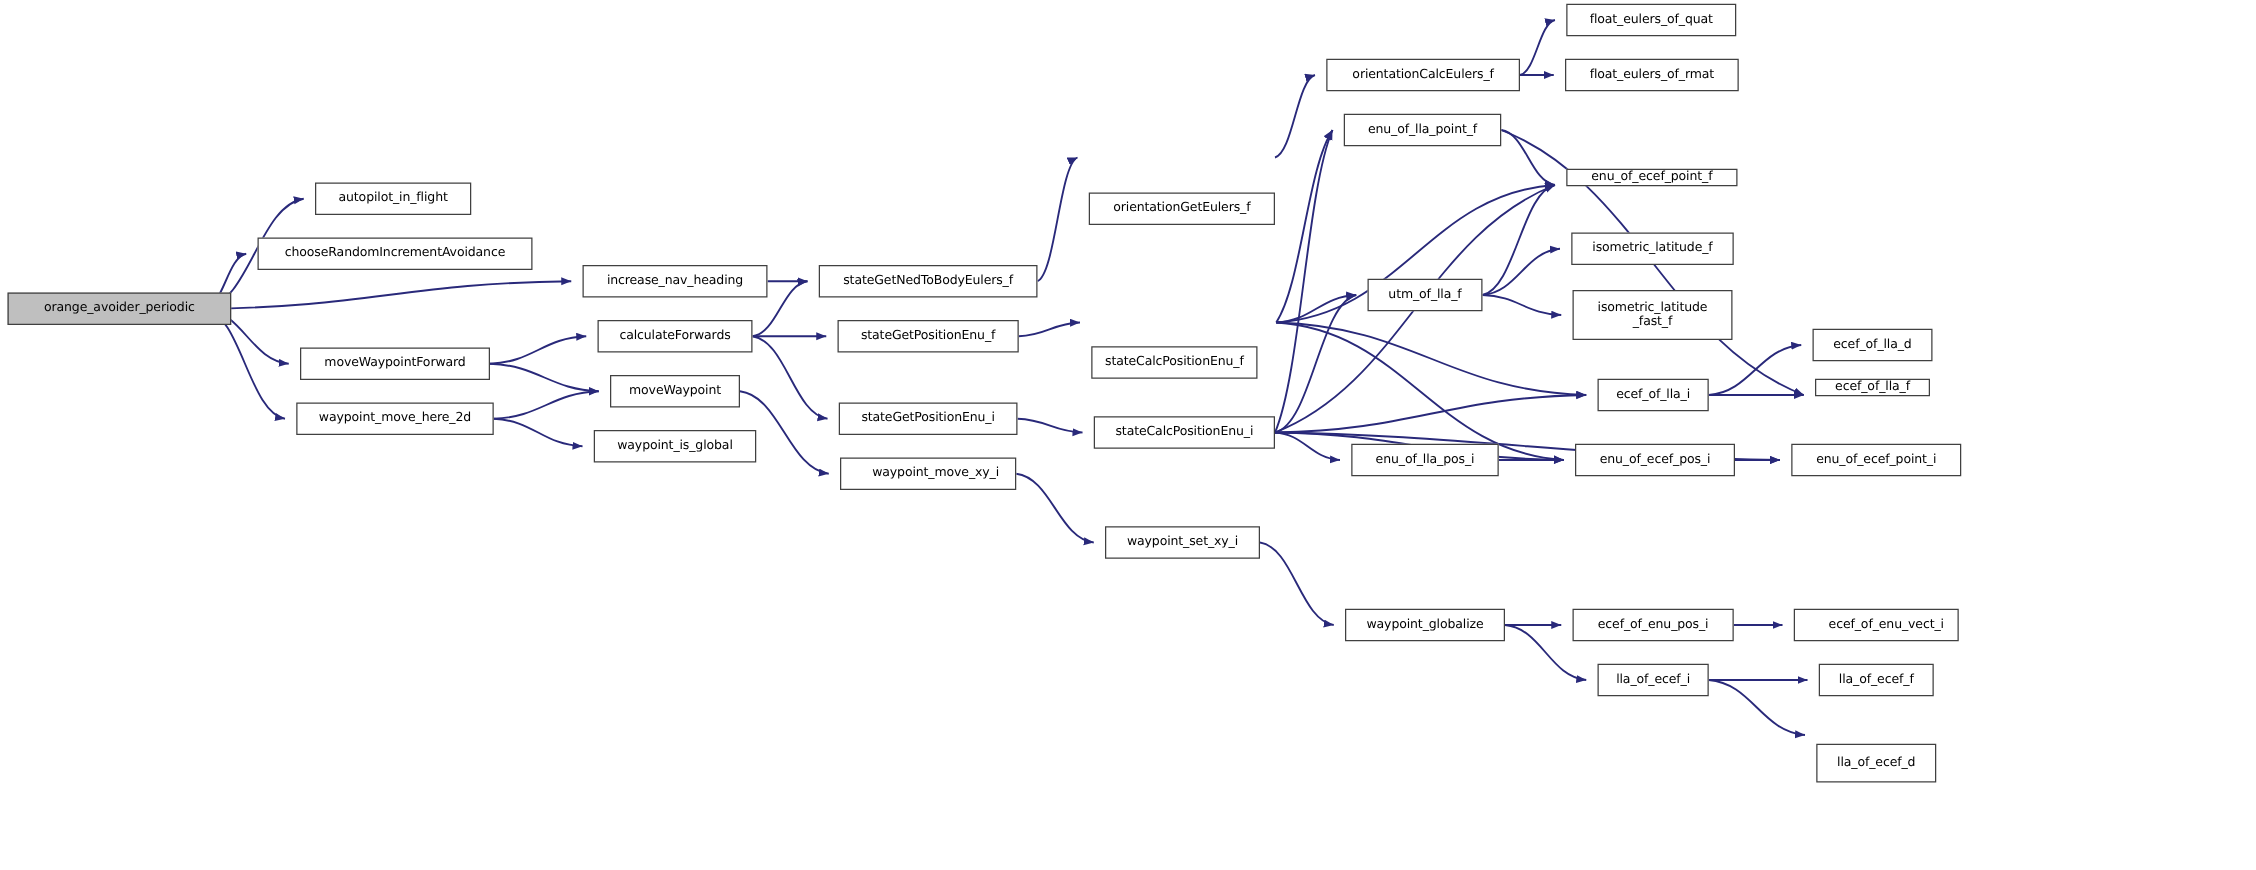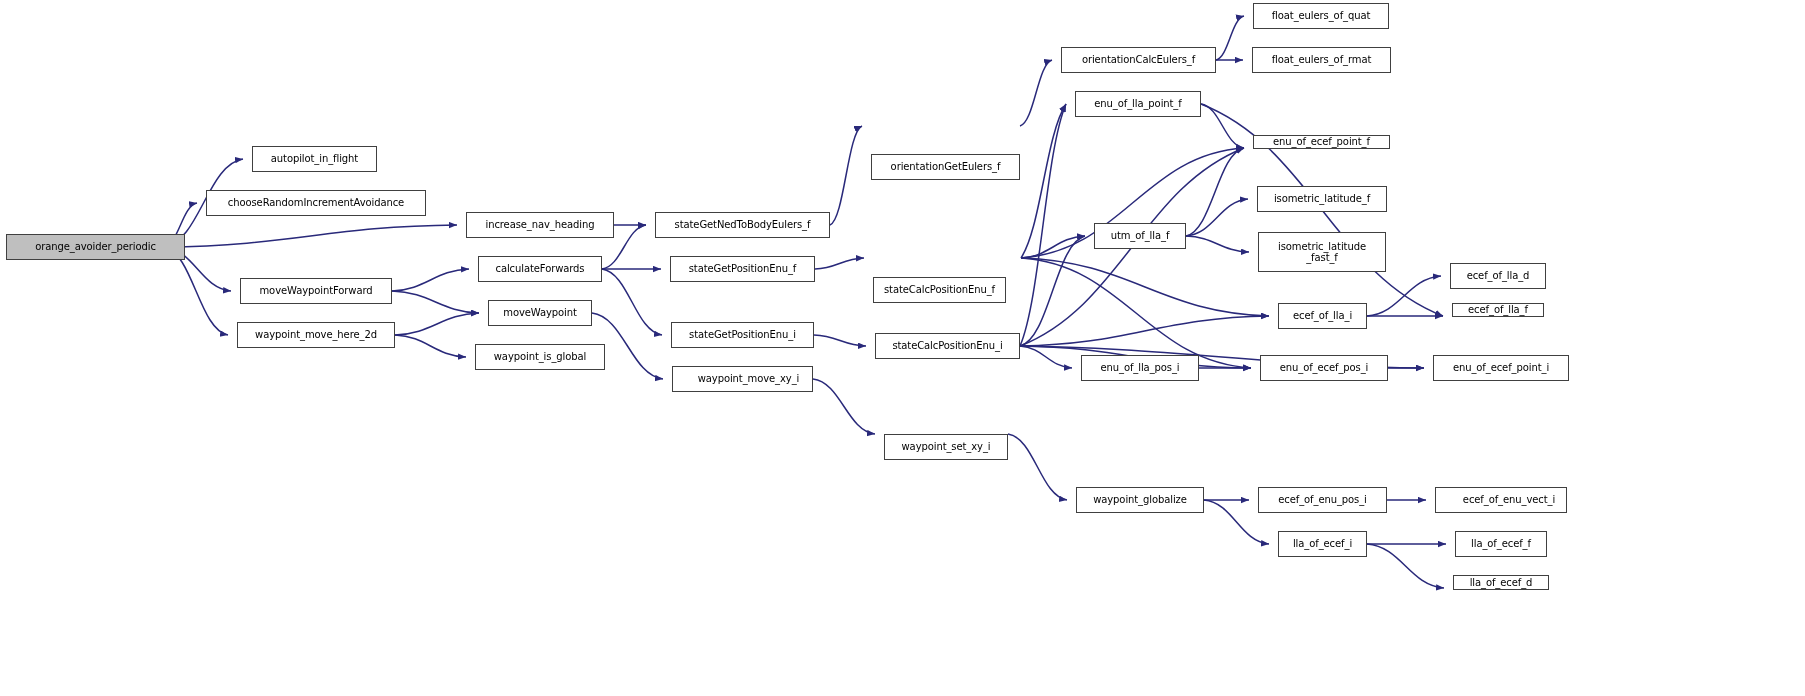--- a/index.html
+++ b/index.html
@@ -115,36 +115,36 @@
       <div class="node" style="left: 478px; top: 256px; width: 124px; height: 26px;">calculateForwards</div>
       <div class="node" style="left: 488px; top: 300px; width: 104px; height: 26px; text-align: center;">moveWaypoint</div>
       <div class="node" style="left: 475px; top: 344px; width: 130px; height: 26px;">waypoint_is_global</div>
       <div class="node" style="left: 655px; top: 212px; width: 175px; height: 26px;">stateGetNedToBodyEulers_f</div>
       <div class="node" style="left: 670px; top: 256px; width: 145px; height: 26px;">stateGetPositionEnu_f</div>
       <div class="node" style="left: 671px; top: 322px; width: 143px; height: 26px;">stateGetPositionEnu_i</div>
       <div class="node" style="left: 672px; top: 366px; width: 141px; height: 26px; padding-left: 12px;">waypoint_move_xy_i</div>
       <div class="node" style="left: 871px; top: 113px; width: 149px; height: 26px; margin-top: 41px;">orientationGetEulers_f</div>
       <div class="node" style="left: 873px; top: 245px; width: 133px; height: 26px; margin-top: 32px;">stateCalcPositionEnu_f</div>
       <div class="node" style="left: 875px; top: 333px; width: 145px; height: 26px;">stateCalcPositionEnu_i</div>
-      <div class="node" style="left: 884px; top: 421px; width: 124px; height: 26px; margin-top: 13px;">waypoint_set_xy_i</div>
+      <div class="node" style="left: 884px; top: 421px; width: 124px; height: 26px;">waypoint_set_xy_i</div>
       <div class="node" style="left: 1061px; top: 47px; width: 155px; height: 26px;">orientationCalcEulers_f</div>
       <div class="node" style="left: 1075px; top: 91px; width: 126px; height: 26px;">enu_of_lla_point_f</div>
       <div class="node" style="left: 1094px; top: 223px; width: 92px; height: 26px;">utm_of_lla_f</div>
       <div class="node" style="left: 1081px; top: 355px; width: 118px; height: 26px;">enu_of_lla_pos_i</div>
       <div class="node" style="left: 1076px; top: 487px; width: 128px; height: 26px;">waypoint_globalize</div>
       <div class="node" style="left: 1253px; top: 3px; width: 136px; height: 26px;">float_eulers_of_quat</div>
       <div class="node" style="left: 1252px; top: 47px; width: 139px; height: 26px;">float_eulers_of_rmat</div>
       <div class="node" style="left: 1253px; top: 135px; width: 137px; height: 14px;">enu_of_ecef_point_f</div>
       <div class="node" style="left: 1257px; top: 186px; width: 130px; height: 26px;">isometric_latitude_f</div>
       <div class="node" style="left: 1258px; top: 232px; width: 128px; height: 40px;">isometric_latitude
 _fast_f</div>
       <div class="node" style="left: 1278px; top: 303px; width: 89px; height: 26px;">ecef_of_lla_i</div>
       <div class="node" style="left: 1260px; top: 355px; width: 128px; height: 26px;">enu_of_ecef_pos_i</div>
       <div class="node" style="left: 1258px; top: 487px; width: 129px; height: 26px;">ecef_of_enu_pos_i</div>
       <div class="node" style="left: 1278px; top: 531px; width: 89px; height: 26px;">lla_of_ecef_i</div>
       <div class="node" style="left: 1450px; top: 263px; width: 96px; height: 26px;">ecef_of_lla_d</div>
       <div class="node" style="left: 1452px; top: 303px; width: 92px; height: 14px;">ecef_of_lla_f</div>
       <div class="node" style="left: 1433px; top: 355px; width: 136px; height: 26px;">enu_of_ecef_point_i</div>
       <div class="node" style="left: 1435px; top: 487px; width: 132px; height: 26px; padding-left: 16px;">ecef_of_enu_vect_i</div>
       <div class="node" style="left: 1455px; top: 531px; width: 92px; height: 26px;">lla_of_ecef_f</div>
-      <div class="node" style="left: 1453px; top: 575px; width: 96px; height: 15px;">lla_of_ecef_d</div>
+      <div class="node" style="left: 1453px; top: 595px; width: 96px; height: 31px;">lla_of_ecef_d</div>
     </div>
 </div>
 
 </body></html>

